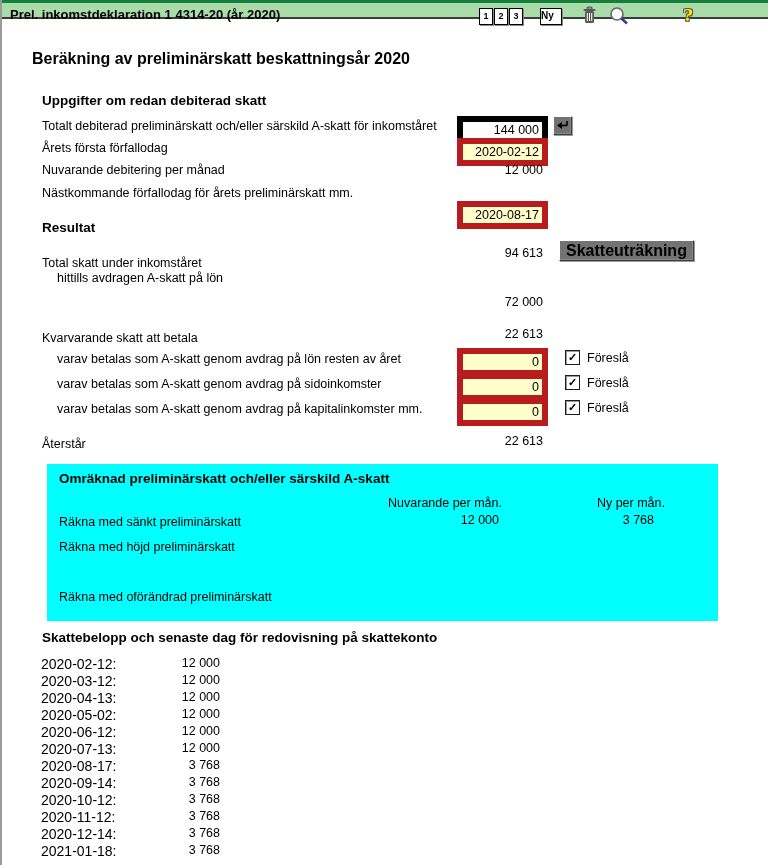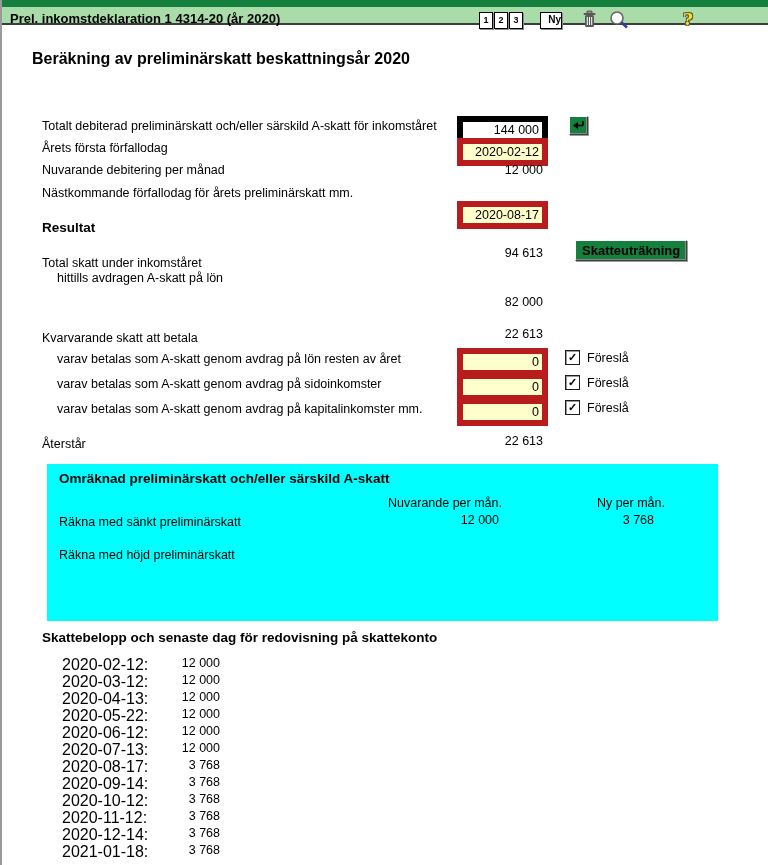--- a/index.html
+++ b/index.html
@@ -2,35 +2,35 @@
 <html><head>
 <meta charset="utf-8">
 <style>
   html,body { margin:0; padding:0; background:#fff; }
   .window {
     position:relative; width:768px; height:865px; overflow:hidden;
     background:#fff; font-family:"Liberation Sans",sans-serif; color:#000;
     border-left:2px solid #9a9a9a; box-sizing:border-box;
   }
   .titlebar {
-    position:absolute; left:0; top:0; right:0; height:25px;
-    background:#aadcaa; border-top:7px solid #15803d; border-bottom:2px solid #3c3c3c;
+    position:absolute; left:0; top:0; right:0; height:19px;
+    background:#aadcaa; border-top:3px solid #15803d; border-bottom:2px solid #3c3c3c;
     box-sizing:border-box;
   }
   .titlebar-text {
     position:absolute; left:8px; top:4px; font-size:13px; font-weight:bold; white-space:nowrap;
   }
   .page-icon {
     position:absolute; top:5px; width:12px; height:15px; background:#fff;
     border:1px solid #000; font-size:9px; font-weight:bold; text-align:center; line-height:15px;
     box-shadow:1px 1px 0 #8a8a8a; cursor:default;
   }
   .ny-icon {
     position:absolute; top:5px; width:20px; height:15px; background:#fff;
-    border:1px solid #000; font-size:10px; font-weight:bold; text-align:right; line-height:14px;
+    border:1px solid #000; font-size:10px; font-weight:bold; text-align:left; line-height:14px;
     box-shadow:1px 1px 0 #8a8a8a;
   }
   .tool { position:absolute; top:3px; }
   .qmark {
     position:absolute; top:2px; font-size:17px; font-weight:bold; font-family:"DejaVu Serif",serif;
     color:#ffe400;
     text-shadow:1px 1px 0 #555, -1px -1px 0 #555, 1px -1px 0 #555, -1px 1px 0 #555;
   }
   .h1 { position:absolute; left:30px; font-size:16px; font-weight:bold; white-space:nowrap; }
   .h2 { position:absolute; left:40px; font-size:13.5px; font-weight:bold; white-space:nowrap; }
@@ -41,40 +41,39 @@
   }
   .inp {
     position:absolute; left:455px; width:91px; height:19px; box-sizing:border-box;
     border:6px solid #b91c1c; font-family:"Liberation Sans",sans-serif; font-size:12.5px;
     padding:8px 3px; text-align:right;
   }
   .inp.white { background:#ffffff; border-color:#000; }
   .inp.yellow { background:#ffffcc; }
   .inp.date { text-align:right; }
   .btn3d {
-    position:absolute; background:#15803d; border:1px solid;
+    position:absolute; background:#737373; border:1px solid;
     border-color:#ffffff #404040 #404040 #ffffff;
     box-shadow:inset -1px -1px 0 #868686, 1px 1px 0 #9a9a9a;
-    font-family:"Liberation Sans",sans-serif; font-size:13px; font-weight:bold;
+    font-family:"Liberation Sans",sans-serif; font-size:16px; font-weight:bold;
     cursor:default;
-    margin-left:16px;
   }
   .enter-btn { left:551px; width:19px; height:19px; padding:0; display:flex; align-items:center; justify-content:center; }
   .checkbox {
     position:absolute; left:563px; width:13px; height:13px; background:#fff;
     border:1px solid #1c1c1c; box-shadow:inset 1px 1px 0 #9a9a9a;
     font-size:11px; font-weight:bold; line-height:12px; text-align:center; cursor:default;
   }
   .cb-label { position:absolute; left:585px; font-size:12.5px; white-space:nowrap; }
   .cyan-box { position:absolute; left:45px; top:464px; width:671px; height:157px; background:#00ffff; }
   .cyan-h { position:absolute; left:12px; top:7px; font-size:13.5px; font-weight:bold; white-space:nowrap; }
   .cyan-colhead { position:absolute; top:32px; font-size:12.5px; text-align:right; white-space:nowrap; }
   .cyan-lbl { position:absolute; left:12px; font-size:12.5px; white-space:nowrap; }
   .cyan-val { position:absolute; font-size:12.5px; text-align:right; white-space:nowrap; }
-  .sched-date { position:absolute; left:60px; width:86px; font-size:16px; white-space:nowrap; }
+  .sched-date { position:absolute; left:39px; width:86px; font-size:14px; white-space:nowrap; }
   .sched-amt  { position:absolute; left:130px; width:88px; font-size:12.5px; text-align:right; white-space:nowrap; }
 </style>
 </head>
 <body>
 
 <div class="window">
 
   <div class="titlebar">
     <span class="titlebar-text">Prel. inkomstdeklaration 1 4314-20 (år 2020)</span>
     <span class="page-icon" style="left:477px">1</span>
@@ -96,20 +95,21 @@
         <circle cx="9" cy="8" r="6" fill="#fbfbfb" stroke="#666" stroke-width="1.6"></circle>
         <circle cx="7" cy="6" r="2" fill="#fff" stroke="none"></circle>
         <line x1="13.5" y1="12.5" x2="19" y2="17.5" stroke="#2b3d9e" stroke-width="2.6"></line>
       </svg>
     </span>
     <span class="qmark" style="left:681px">?</span>
   </div>
 
   <div class="h1" style="top:50px">Beräkning av preliminärskatt beskattningsår 2020</div>
 
+  <div class="h2" style="top:93px">Uppgifter om redan debiterad skatt</div>
 
   <div class="lbl" style="top:119px">Totalt debiterad preliminärskatt och/eller särskild A-skatt för inkomståret</div>
   <input class="inp white" style="top: 116px;" value="144 000">
   <button class="btn3d enter-btn" style="top:116px">
     <svg width="13" height="11" viewBox="0 0 13 11">
       <line x1="11" y1="1" x2="11" y2="5.5" stroke="#000" stroke-width="1.6"></line>
       <line x1="2" y1="5.5" x2="11" y2="5.5" stroke="#000" stroke-width="1.6"></line>
       <polygon points="1,5.5 6,2 6,9" fill="#000"></polygon>
     </svg>
   </button>
@@ -124,21 +124,21 @@
   <input class="inp yellow date" style="top: 201px;" value="2020-08-17">
 
   <div class="h2" style="top:220px">Resultat</div>
 
   <div class="lbl" style="top:256px">Total skatt under inkomståret</div>
   <div class="val" style="top:246px">94 613</div>
   <button class="btn3d" style="left:557px; top:240px; height:21px; padding:1px 6px;">Skatteuträkning</button>
 
   <div class="lbl indent" style="top:271px">hittills avdragen A-skatt på lön</div>
 
-  <div class="val" style="top:295px">82 000</div>
+  <div class="val" style="top:295px">72 000</div>
 
   <div class="lbl" style="top:331px">Kvarvarande skatt att betala</div>
   <div class="val" style="top:327px">22 613</div>
 
   <div class="lbl indent" style="top:352px">varav betalas som A-skatt genom avdrag på lön resten av året</div>
   <input class="inp yellow" style="top: 348px;" value="0">
   <span class="checkbox" style="top:350px">✓</span>
   <span class="cb-label" style="top:351px">Föreslå</span>
 
   <div class="lbl indent" style="top:377px">varav betalas som A-skatt genom avdrag på sidoinkomster</div>
@@ -156,37 +156,38 @@
 
   <div class="cyan-box">
     <div class="cyan-h">Omräknad preliminärskatt och/eller särskild A-skatt</div>
     <div class="cyan-colhead" style="left:420px; width:198px;">Ny per mån.</div>
     <div class="cyan-colhead" style="left:255px; width:200px;">Nuvarande per mån.</div>
 
     <div class="cyan-lbl" style="top:51px">Räkna med sänkt preliminärskatt</div>
     <div class="cyan-val" style="top:49px; left:252px; width:200px;">12 000</div>
     <div class="cyan-val" style="top:49px; left:409px; width:198px;">3 768</div>
 
-    <div class="cyan-lbl" style="top:84px">Räkna med höjd preliminärskatt</div>
+    <div class="cyan-lbl" style="top:76px">Räkna med höjd preliminärskatt</div>
     <div class="cyan-val" style="top:89px; left:252px; width:200px;"></div>
     <div class="cyan-val" style="top:89px; left:409px; width:198px;"></div>
 
+    <div class="cyan-lbl" style="top:126px">Räkna med oförändrad preliminärskatt</div>
     <div class="cyan-val" style="top:126px; left:252px; width:200px;"></div>
     <div class="cyan-val" style="top:126px; left:409px; width:198px;"></div>
   </div>
 
   <div class="h2" style="top:630px">Skattebelopp och senaste dag för redovisning på skattekonto</div>
 
   <div class="sched-date" style="top:656px">2020-02-12:</div>
   <div class="sched-amt" style="top:656px">12 000</div>
   <div class="sched-date" style="top:673px">2020-03-12:</div>
   <div class="sched-amt" style="top:673px">12 000</div>
   <div class="sched-date" style="top:690px">2020-04-13:</div>
   <div class="sched-amt" style="top:690px">12 000</div>
-  <div class="sched-date" style="top:707px">2020-05-22:</div>
+  <div class="sched-date" style="top:707px">2020-05-02:</div>
   <div class="sched-amt" style="top:707px">12 000</div>
   <div class="sched-date" style="top:724px">2020-06-12:</div>
   <div class="sched-amt" style="top:724px">12 000</div>
   <div class="sched-date" style="top:741px">2020-07-13:</div>
   <div class="sched-amt" style="top:741px">12 000</div>
   <div class="sched-date" style="top:758px">2020-08-17:</div>
   <div class="sched-amt" style="top:758px">3 768</div>
   <div class="sched-date" style="top:775px">2020-09-14:</div>
   <div class="sched-amt" style="top:775px">3 768</div>
   <div class="sched-date" style="top:792px">2020-10-12:</div>

